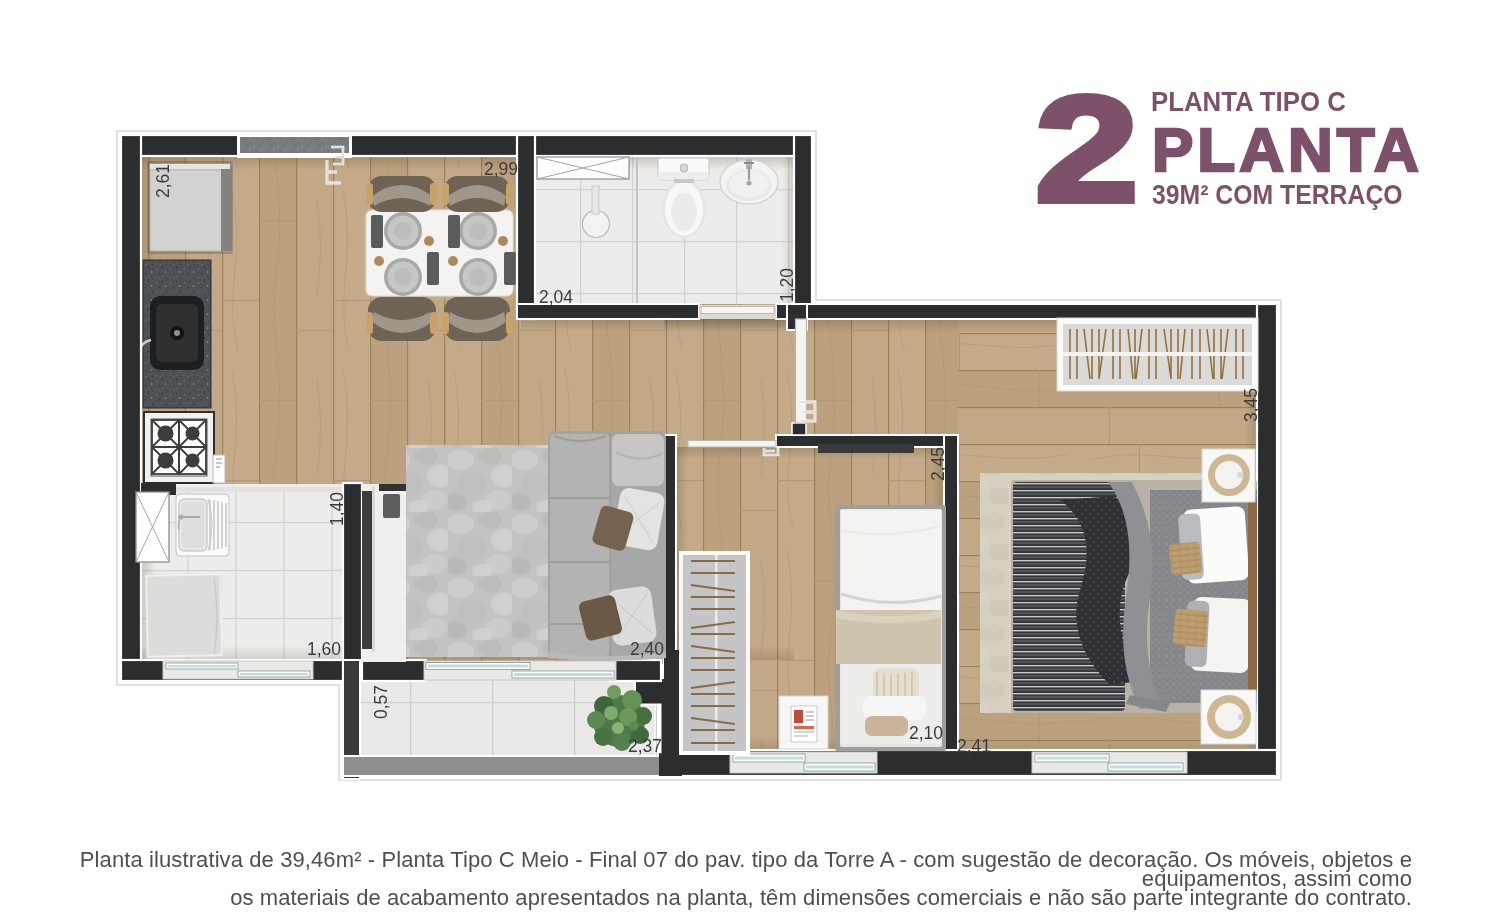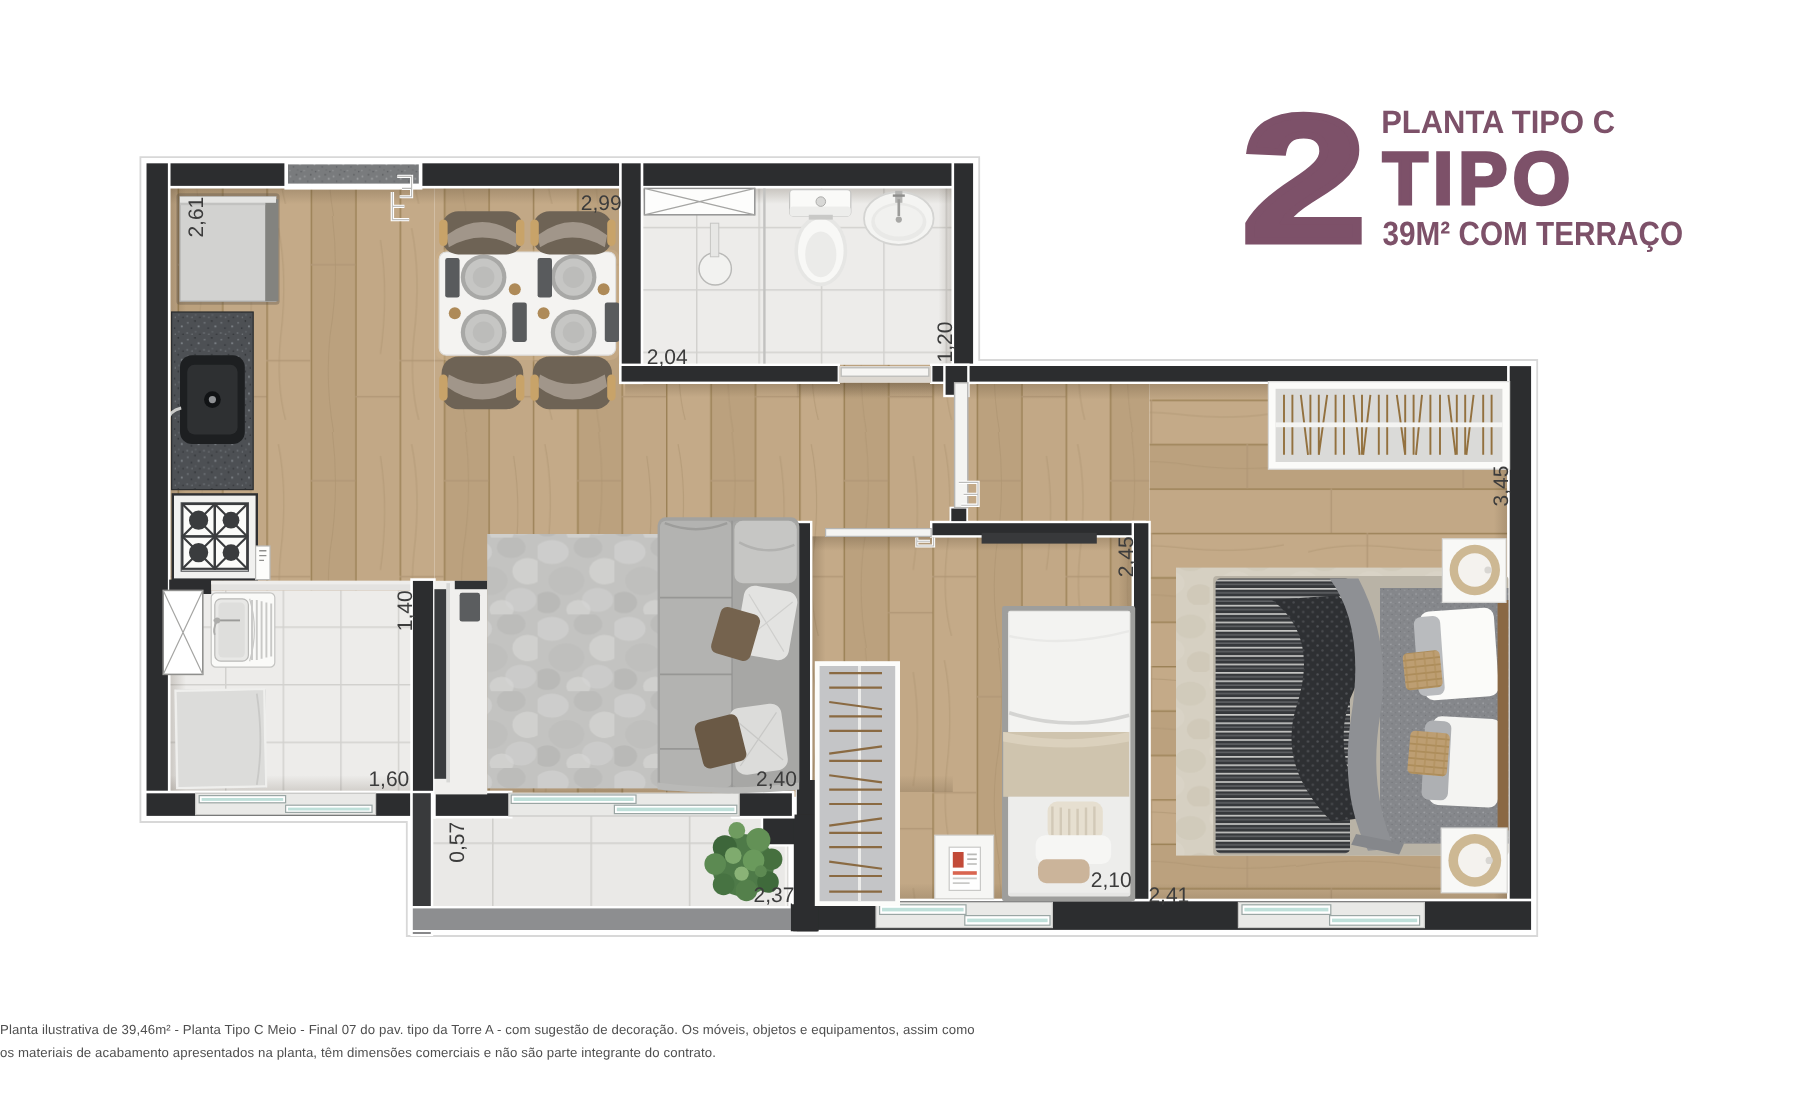--- a/index.html
+++ b/index.html
@@ -1,30 +1,30 @@
 <!DOCTYPE html>
 <html><head>
 <meta charset="utf-8">
 <style>
 html,body{margin:0;padding:0;background:#ffffff;}
 body{width:1512px;height:915px;position:relative;overflow:hidden;font-family:"Liberation Sans",sans-serif;}
 #big2{position:absolute;left:1035px;top:63px;font-size:150px;font-weight:bold;color:#7d5169;-webkit-text-stroke:6px #7d5169;transform:scaleX(1.24);transform-origin:left top;}
 #t1{position:absolute;left:1151px;top:87px;font-size:27px;font-weight:bold;color:#7d5169;letter-spacing:0px;transform:scaleX(0.955);transform-origin:left top;}
 #t2{position:absolute;left:1152px;top:114px;font-size:62px;font-weight:bold;color:#7d5169;letter-spacing:4px;-webkit-text-stroke:2.5px #7d5169;}
 #t3{position:absolute;left:1152px;top:179px;font-size:28px;font-weight:bold;color:#7d5169;letter-spacing:0px;transform:scaleX(0.885);transform-origin:left top;}
-#cap{position:absolute;left:0px;top:850px;width:1412px;text-align:left;font-size:11px;color:#4f4f4f;line-height:19.2px;letter-spacing:0.1px;}
+#cap{position:absolute;left:0px;top:850px;width:1412px;text-align:right;font-size:22px;color:#4f4f4f;line-height:19.2px;letter-spacing:0.1px;}
 </style>
 </head>
 <body>
 
 <div id="big2">2</div>
 
 <div id="t1">PLANTA TIPO C</div>
 
-<div id="t2">TIPO</div>
+<div id="t2">PLANTA</div>
 
 <div id="t3">39M² COM TERRAÇO</div>
 
 <div id="cap">Planta ilustrativa de 39,46m² - Planta Tipo C Meio - Final 07 do pav. tipo da Torre A - com sugestão de decoração. Os móveis, objetos e equipamentos, assim como<br>os materiais de acabamento apresentados na planta, têm dimensões comerciais e não são parte integrante do contrato.</div>
 <svg width="1512" height="915" viewBox="0 0 1512 915" style="position:absolute;left:0;top:0;" xmlns="http://www.w3.org/2000/svg">
 <defs>
 <pattern id="woodV" width="111" height="180" patternUnits="userSpaceOnUse">
   <rect width="111" height="180" fill="#c0a683"></rect>
   <rect x="0" width="37" height="180" fill="#c4aa88"></rect>
   <rect x="37" width="37" height="180" fill="#bba17e"></rect>

